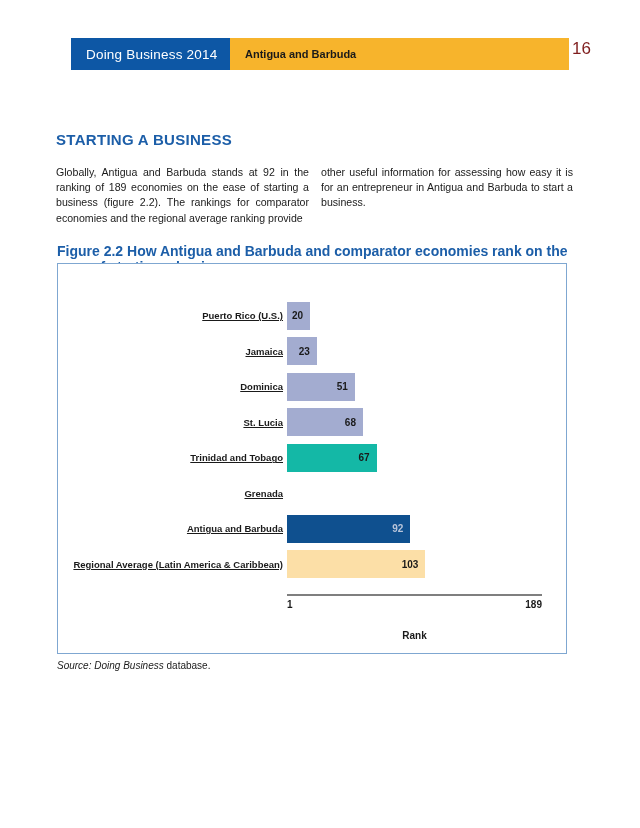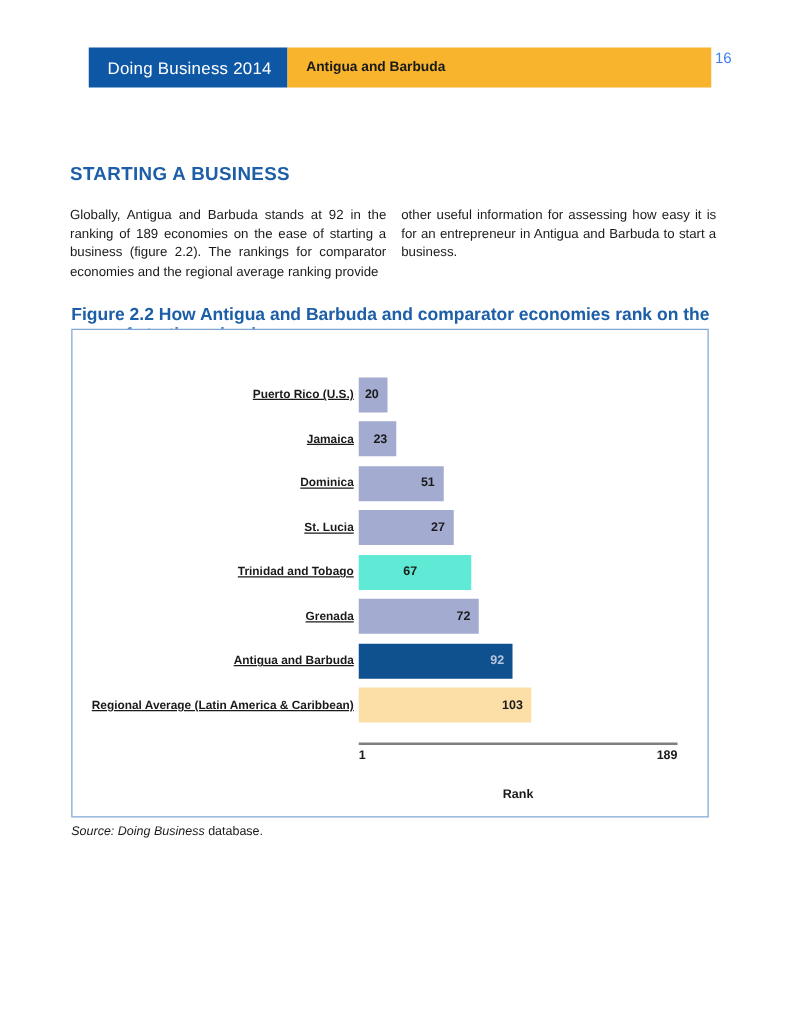--- a/index.html
+++ b/index.html
@@ -3,21 +3,21 @@
 <meta charset="utf-8">
 <style>
   html,body{margin:0;padding:0;background:#ffffff;}
   body{width:640px;height:828px;font-family:"Liberation Sans",sans-serif;color:#1a1a1a;position:relative;overflow:hidden;}
   .page{position:relative;width:640px;height:828px;background:#fff;}
 
   
   .header-row{position:absolute;top:38px;left:53px;height:32px;display:flex;margin-left:18px;}
   .hdr-blue{width:159px;background:#0D57A5;color:#ffffff;display:flex;align-items:center;padding-left:15px;box-sizing:border-box;font-size:13.5px;letter-spacing:.2px;}
   .hdr-yellow{width:339px;background:#F7B42C;display:flex;align-items:center;padding-left:15px;box-sizing:border-box;font-size:11px;font-weight:bold;color:#1a1a1a;}
-  .page-number{position:absolute;top:39px;left:572px;font-size:12px;color:#3b82f6;}
+  .page-number{position:absolute;top:39px;left:572px;font-size:17px;color:#7f1d1d;}
 
   
   .section-title{position:absolute;top:131px;left:56px;margin:0;font-size:15px;font-weight:bold;color:#1C5EA8;letter-spacing:.3px;}
   .columns{position:absolute;top:165px;left:56px;width:527px;display:flex;gap:12px;}
   .col{margin:0;font-size:10.6px;line-height:15.2px;text-align:justify;color:#1a1a1a;}
   .col-left{width:253px;}
   .col-right{width:252px;}
 
   
   .fig-caption{position:absolute;top:243px;left:57px;width:525px;font-size:14px;font-weight:bold;color:#1C5EA8;}
@@ -85,39 +85,34 @@
             <div class="bar-track">
               <div class="bar" style="width: 26.6%; background: rgb(163, 172, 208);">
                 <span class="bar-value" style="color: rgb(26, 26, 26);">51</span>
               </div>
             </div>
           </div>
           <div class="chart-row">
             <div class="row-label">St. Lucia</div>
             <div class="bar-track">
               <div class="bar" style="width: 29.79%; background: rgb(163, 172, 208);">
-                <span class="bar-value" style="color: rgb(26, 26, 26);">27</span>
+                <span class="bar-value" style="color: rgb(26, 26, 26);">68</span>
               </div>
             </div>
           </div>
           <div class="chart-row">
             <div class="row-label">Trinidad and Tobago</div>
             <div class="bar-track">
-              <div class="bar" style="width: 35.11%; background: #5eead4; justify-content: center;">
+              <div class="bar" style="width: 35.11%; background: #14b8a6;">
                 <span class="bar-value" style="color: rgb(26, 26, 26);">67</span>
               </div>
             </div>
           </div>
           <div class="chart-row">
             <div class="row-label">Grenada</div>
-            <div class="bar-track">
-              <div class="bar" style="width: 37.77%; background: rgb(163, 172, 208);">
-                <span class="bar-value" style="color: rgb(26, 26, 26);">72</span>
-              </div>
-            </div>
           </div>
           <div class="chart-row">
             <div class="row-label">Antigua and Barbuda</div>
             <div class="bar-track">
               <div class="bar" style="width: 48.4%; background: rgb(15, 80, 143);">
                 <span class="bar-value" style="color: rgb(185, 197, 218);">92</span>
               </div>
             </div>
           </div>
           <div class="chart-row">

